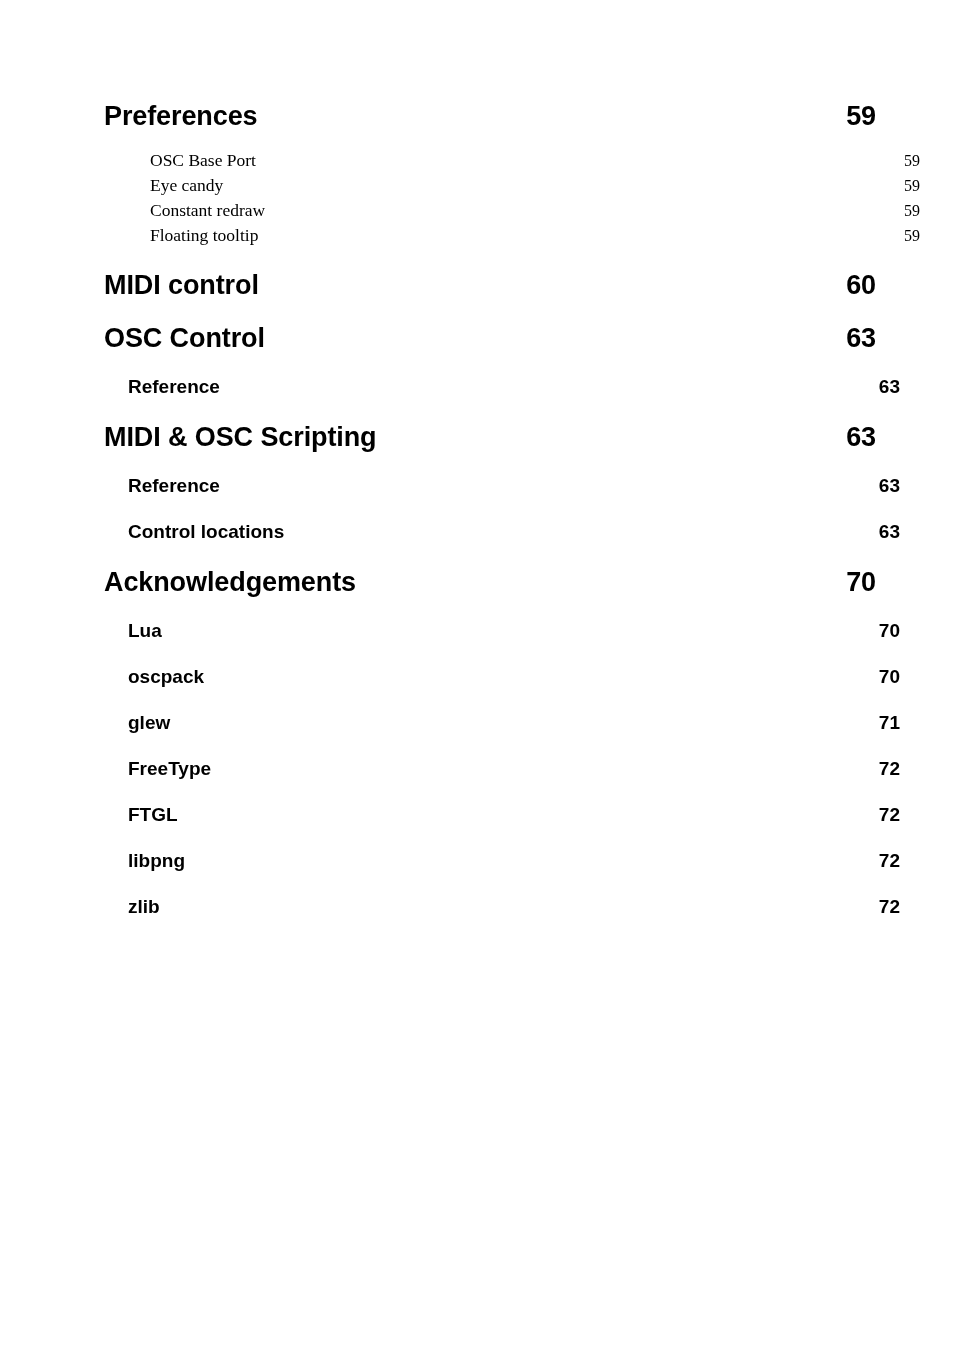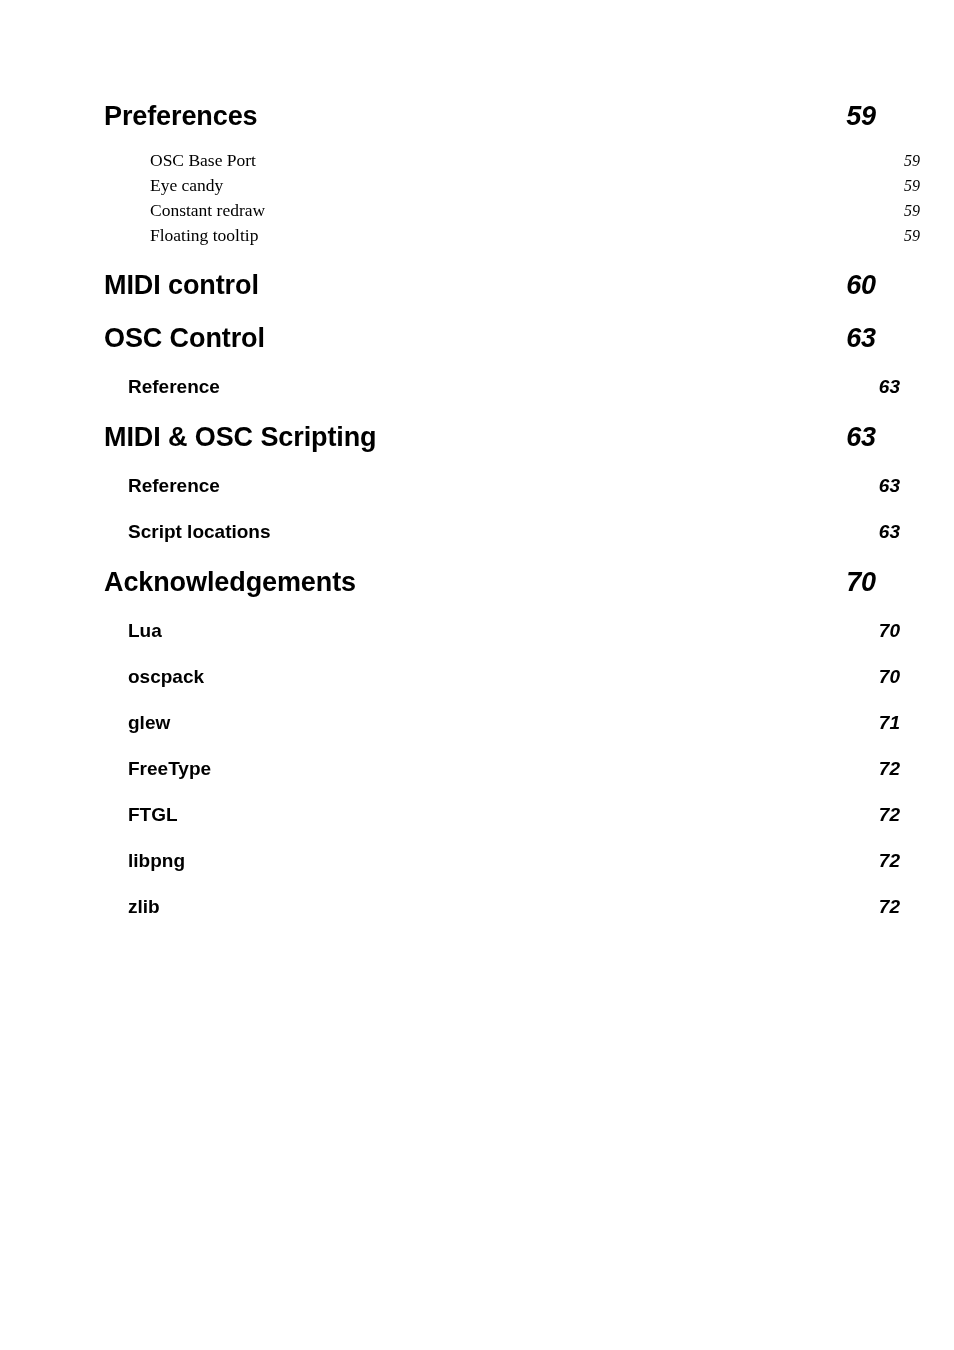--- a/index.html
+++ b/index.html
@@ -38,21 +38,20 @@
     justify-content: space-between;
     width: 100%;
   }
   .entry .label {
     white-space: pre;
   }
   .entry .pageno {
     white-space: pre;
     text-align: left;
     flex: none;
-    font-style: italic;
   }
 
   
   .lvl1 {
     font-family: "Liberation Sans", sans-serif;
     font-weight: 700;
     font-size: 27px;
     line-height: 30px;
     letter-spacing: -0.1px;
     margin: 0 0 23px 0;
@@ -132,21 +131,21 @@
       </div>
       <div class="entry lvl1">
         <span class="label">MIDI &amp; OSC Scripting</span>
         <span class="pageno">63</span>
       </div>
       <div class="entry lvl2">
         <span class="label">Reference</span>
         <span class="pageno">63</span>
       </div>
       <div class="entry lvl2">
-        <span class="label">Script locations</span>
+        <span class="label">Control locations</span>
         <span class="pageno">63</span>
       </div>
       <div class="entry lvl1">
         <span class="label">Acknowledgements</span>
         <span class="pageno">70</span>
       </div>
       <div class="entry lvl2">
         <span class="label">Lua</span>
         <span class="pageno">70</span>
       </div>

